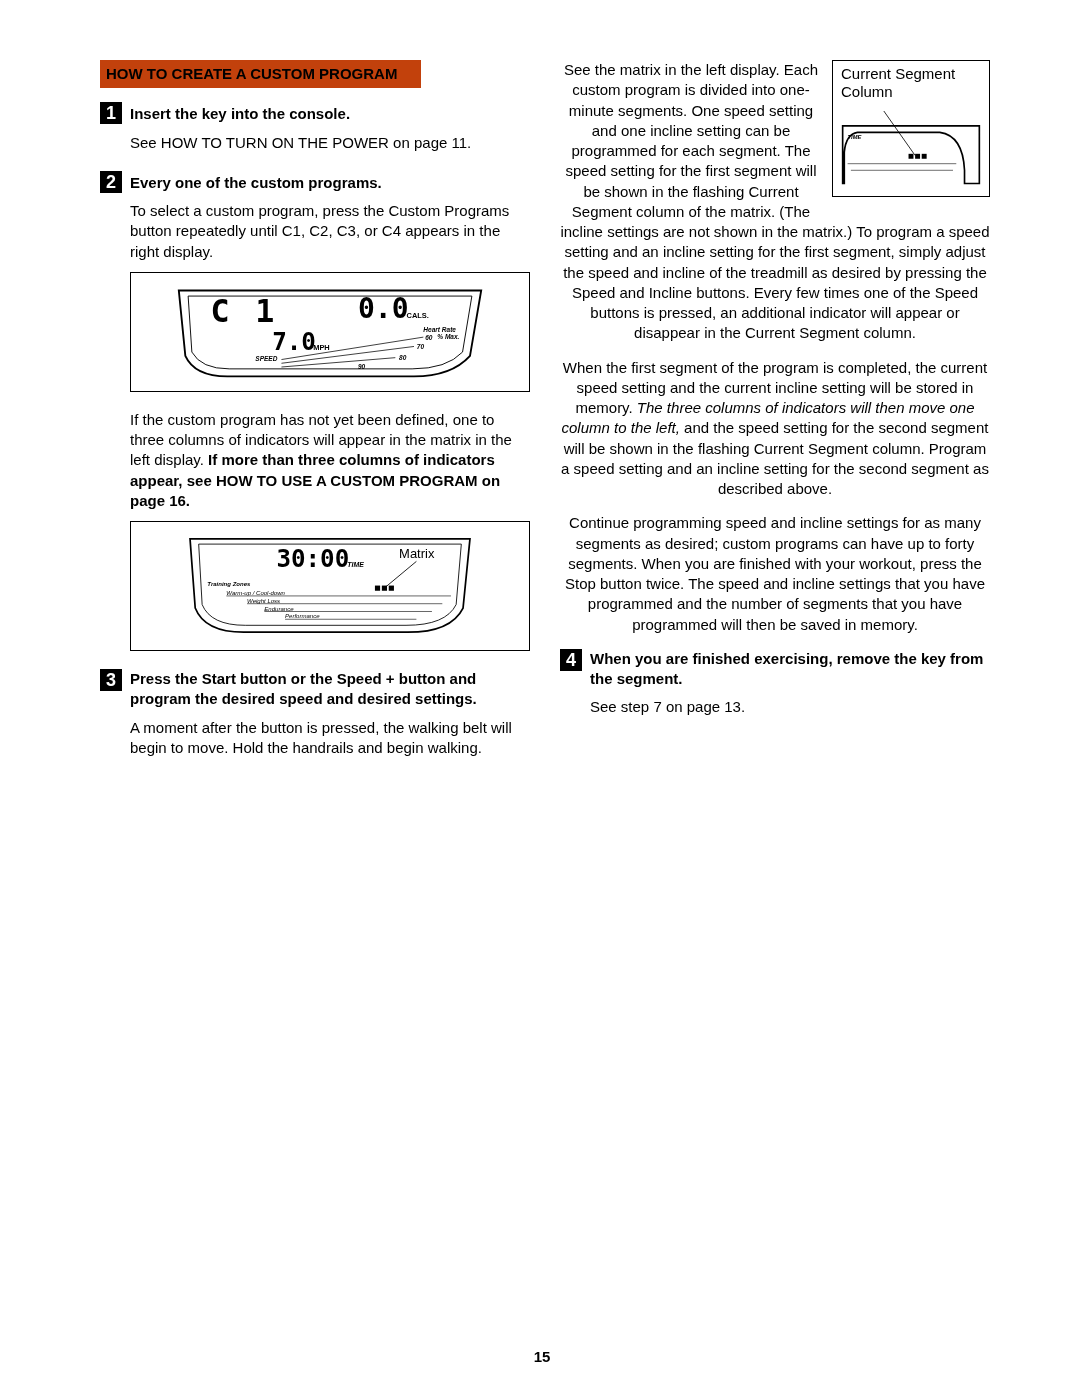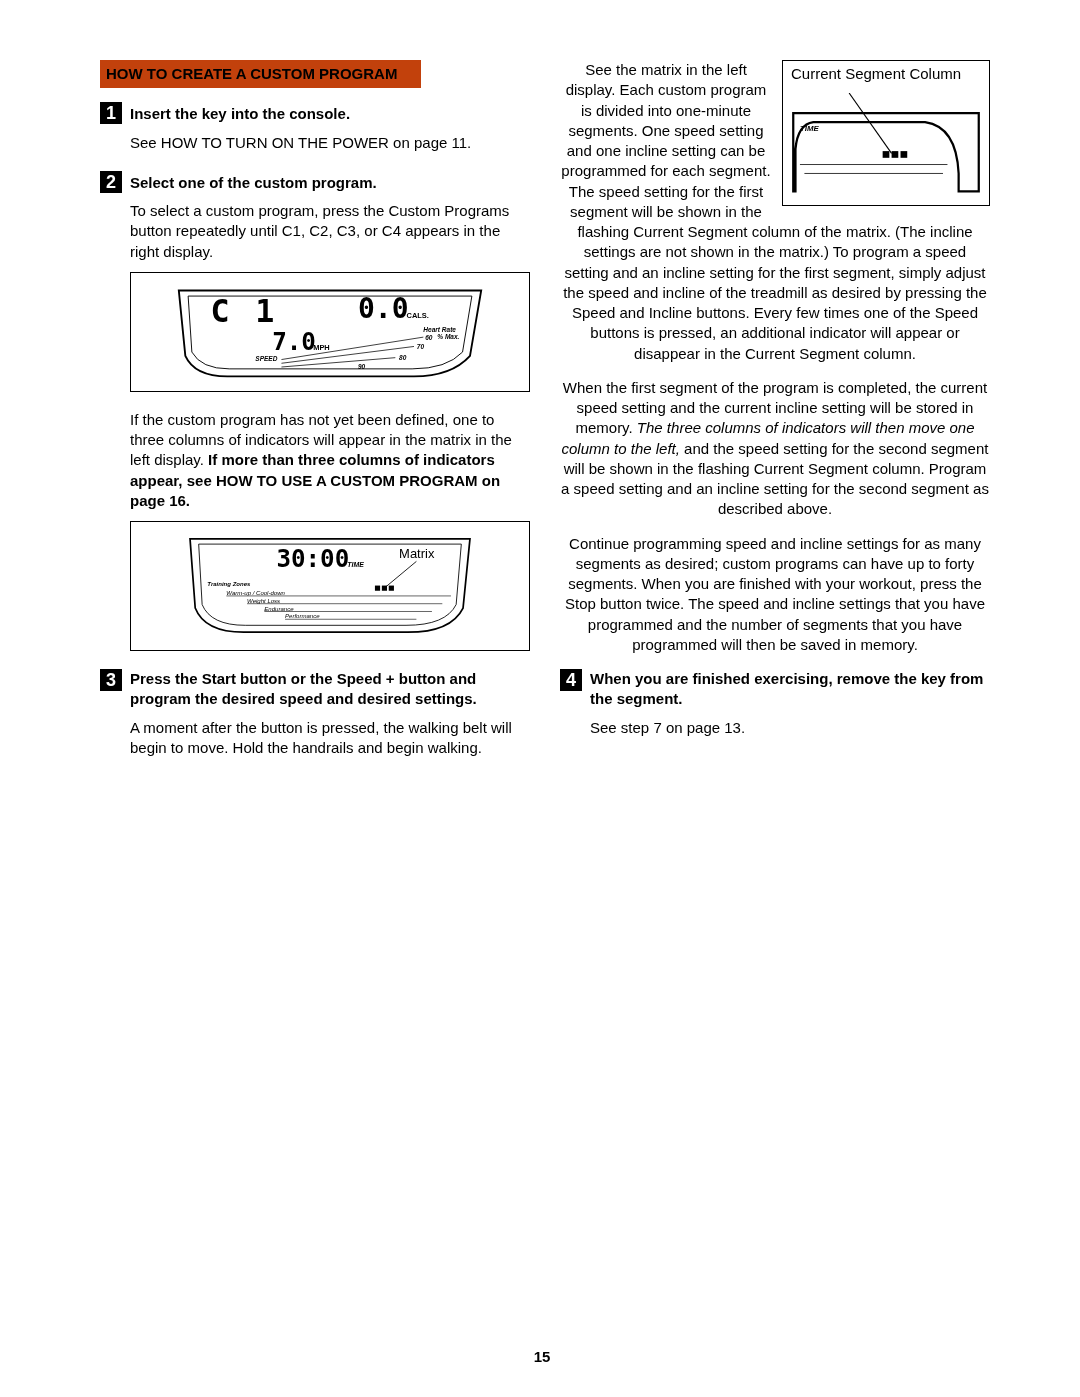--- a/index.html
+++ b/index.html
@@ -72,21 +72,21 @@
     position: relative;
   }
   .fig-display1 {
     height: 120px;
   }
   .fig-display2 {
     height: 130px;
   }
   .fig-inset {
     float: right;
-    width: 208px;
+    width: 158px;
     border: 1.5px solid #000;
     margin: 0 0 8px 10px;
     padding: 4px 8px 6px 8px;
     box-sizing: border-box;
     font-size: 15px;
   }
   .fig-inset .cap { line-height: 1.2; margin-bottom: 10px; }
   .fig-inset-svg { width: 100%; }
   .svg-display { width: 100%; height: 100%; }
   .page-number {
@@ -115,21 +115,21 @@
         <div class="step-num">1</div>
         <div class="step-title">Insert the key into the console.</div>
       </div>
       <div class="step-body">
         <p>See HOW TO TURN ON THE POWER on page 11.</p>
       </div>
 
       
       <div class="step">
         <div class="step-num">2</div>
-        <div class="step-title">Select one of the custom program.</div>
+        <div class="step-title">Every one of the custom programs.</div>
       </div>
       <div class="step-body step-body-tight">
         <p>To select a custom program, press the Custom Programs button repeatedly until  C1,   C2,   C3, or  C4  appears in the right display.</p>
       </div>
 
       
       <div class="figure fig-display1">
         <svg class="svg-display" viewBox="0 0 340 105">
 
           <path d="M8 8 H 332 L 320 78 Q 300 100 260 100 H 60 Q 25 100 15 78 Z" fill="none" stroke="#000" stroke-width="2"></path>

